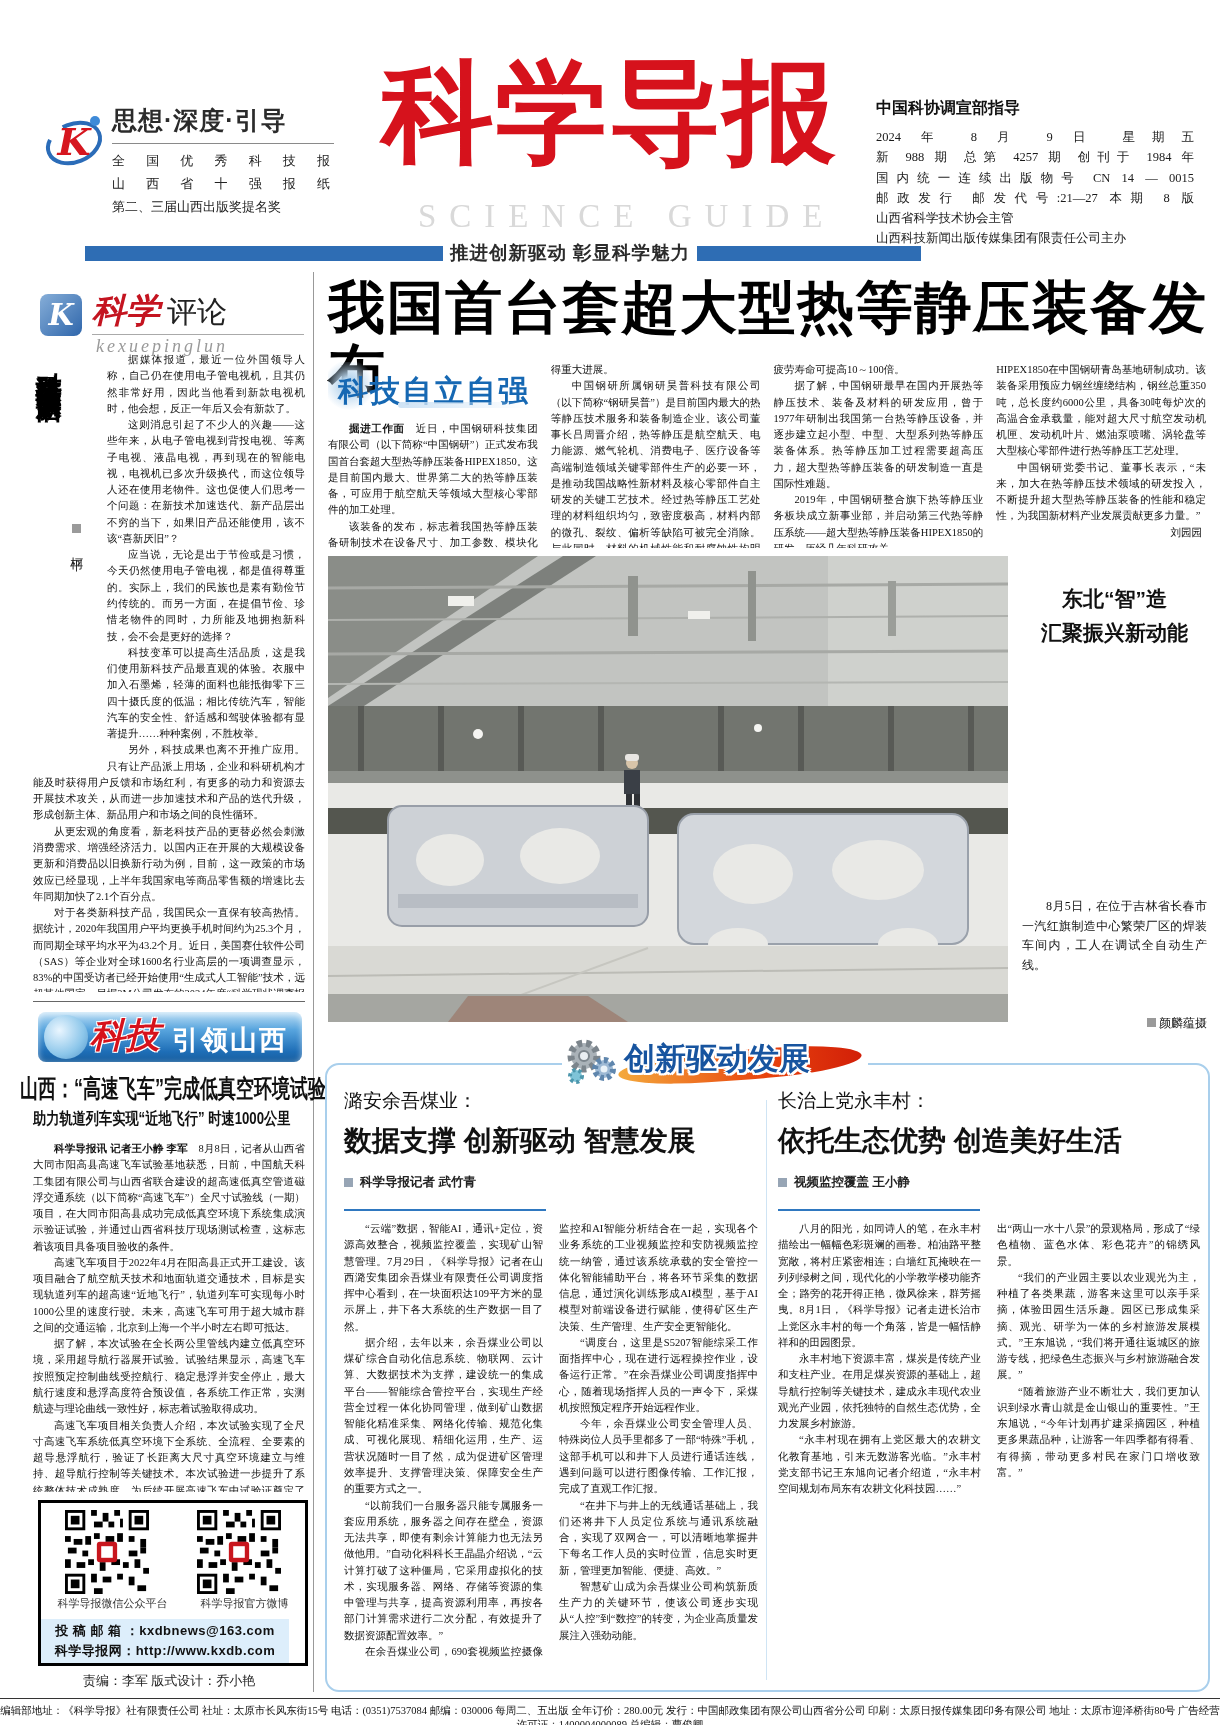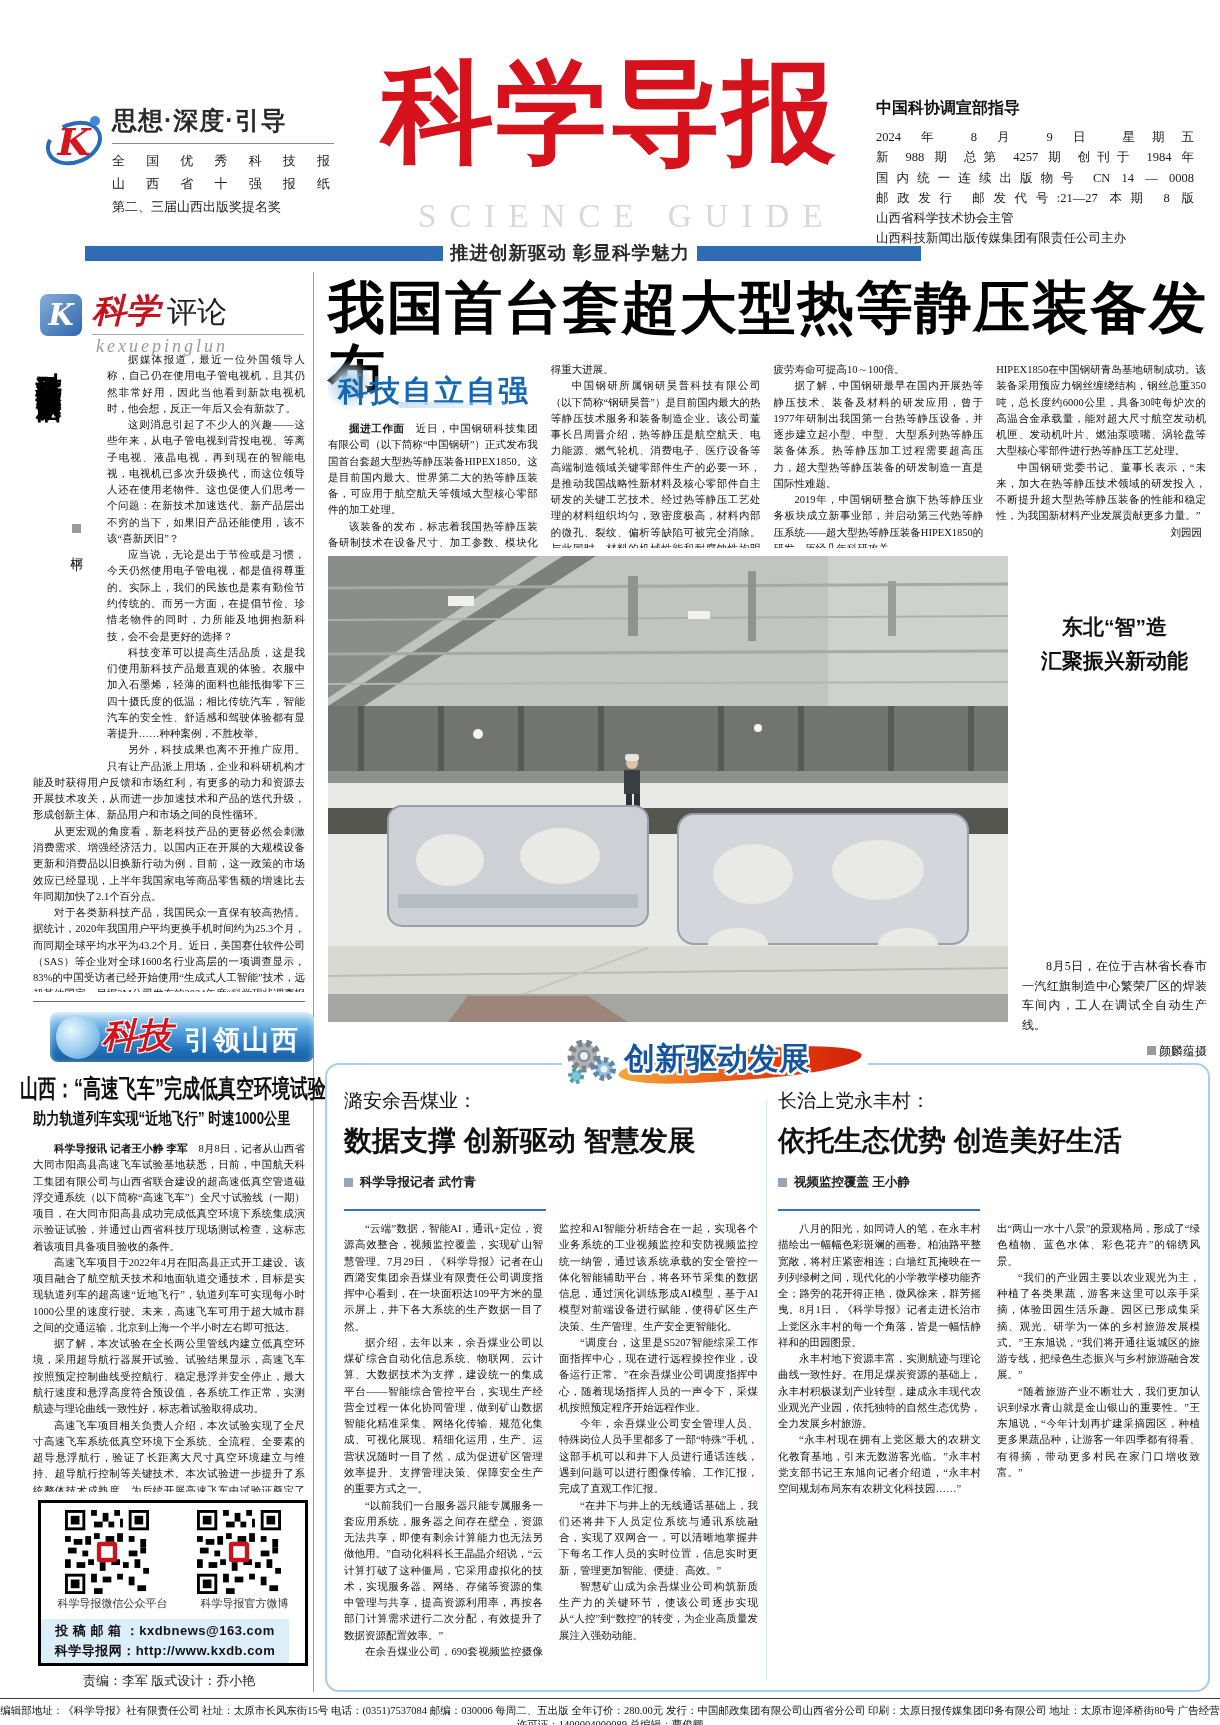--- a/index.html
+++ b/index.html
@@ -124,21 +124,21 @@
     <div class="honor last">第二、三届山西出版奖提名奖</div>
   </div>
 
   <div class="abs science-guide" style="left:418px;top:198px;">SCIENCE  GUIDE</div>
   <div class="abs masthead-title" style="left:322px;top:48px;width:575px;">科学导报</div>
 
   <div class="abs" style="left:876px;top:98px;width:318px;">
     <div class="guidance sans">中国科协调宣部指导</div>
     <div class="publine">2024 年 8 月 9 日 星期五</div>
     <div class="publine">新 988 期 总第 4257 期 创刊于 1984 年</div>
-    <div class="publine">国内统一连续出版物号 CN 14 — 0008</div>
+    <div class="publine">国内统一连续出版物号 CN 14 — 0015</div>
     <div class="publine">邮政发行 邮发代号:21—27 本期 8 版</div>
     <div class="publine ta-l">山西省科学技术协会主管</div>
     <div class="publine ta-l">山西科技新闻出版传媒集团有限责任公司主办</div>
   </div>
 
   <div class="abs bluebar" style="left:85px;top:246px;width:358px;"></div>
   <div class="abs slogan" style="left:445px;top:240px;width:250px;">推进创新驱动 彰显科学魅力</div>
   <div class="abs bluebar" style="left:697px;top:246px;width:224px;"></div>
 
   <div class="abs vrule" style="left:313px;top:272px;height:1420px;"></div>
@@ -166,21 +166,21 @@
     <p>应当说，无论是出于节俭或是习惯，今天仍然使用电子管电视，都是值得尊重的。实际上，我们的民族也是素有勤俭节约传统的。而另一方面，在提倡节俭、珍惜老物件的同时，力所能及地拥抱新科技，会不会是更好的选择？</p>
     <p>科技变革可以提高生活品质，这是我们使用新科技产品最直观的体验。衣服中加入石墨烯，轻薄的面料也能抵御零下三四十摄氏度的低温；相比传统汽车，智能汽车的安全性、舒适感和驾驶体验都有显著提升……种种案例，不胜枚举。</p>
     <p>另外，科技成果也离不开推广应用。只有让产品派上用场，企业和科研机构才能及时获得用户反馈和市场红利，有更多的动力和资源去开展技术攻关，从而进一步加速技术和产品的迭代升级，形成创新主体、新品用户和市场之间的良性循环。</p>
     <p>从更宏观的角度看，新老科技产品的更替必然会刺激消费需求、增强经济活力。以国内正在开展的大规模设备更新和消费品以旧换新行动为例，目前，这一政策的市场效应已经显现，上半年我国家电等商品零售额的增速比去年同期加快了2.1个百分点。</p>
     <p>对于各类新科技产品，我国民众一直保有较高热情。据统计，2020年我国用户平均更换手机时间约为25.3个月，而同期全球平均水平为43.2个月。近日，美国赛仕软件公司（SAS）等企业对全球1600名行业高层的一项调查显示，83%的中国受访者已经开始使用“生成式人工智能”技术，远超其他国家。另据3M公司发布的2024年度“科学现状调查报告”，95%的中国受访者认为未来的生产生活会更加依赖于科学，这比全球水平高8个百分点。</p>
 
   </div>
 
   <div class="abs hrule" style="left:33px;top:1001px;width:272px;"></div>
 
-  <div class="abs keji-banner" style="left:50px;top:1012px;width:264px;height:50px;">
+  <div class="abs keji-banner" style="left:38px;top:1012px;width:264px;height:50px;">
     <div class="keji-globe"></div>
     <div class="keji-red">科技</div>
     <div class="keji-white">引领山西</div>
   </div>
 
   <div class="abs sx-head" style="left:20px;top:1072px;font-size:25px;">
     <span style="transform:scaleX(0.72);">山西：“高速飞车”完成低真空环境试验</span>
   </div>
   <div class="abs sx-head" style="left:33px;top:1108px;font-size:16.5px;font-weight:700;">
     <span style="transform:scaleX(0.80);">助力轨道列车实现“近地飞行” 时速1000公里</span>
@@ -341,21 +341,21 @@
         <ellipse cx="580" cy="388" rx="30" ry="16" fill="#e9e9e6"></ellipse>
       </g>
       <rect x="0" y="390" width="680" height="76" fill="#d9d9d4"></rect>
       <line x1="0" y1="420" x2="680" y2="412" stroke="#bcbcb6" stroke-width="2"></line>
       <line x1="120" y1="466" x2="320" y2="392" stroke="#c6c6c0" stroke-width="2"></line>
       <rect x="0" y="438" width="680" height="28" fill="#a5a6a1"></rect>
       <polygon points="140,440 260,440 300,466 120,466" fill="#9c7f72" opacity="0.85"></polygon>
     </svg>
   </div>
 
-  <div class="abs ph-col" style="left:1022px;top:588px;width:185px;height:472px;">
+  <div class="abs ph-col" style="left:1022px;top:560px;width:185px;height:472px;gap:32px;">
     <div class="ph-title">
       <div>东北“智”造</div>
       <div>汇聚振兴新动能</div>
     </div>
     <div style="flex:1;"></div>
     <div class="ph-cap">
       <p>8月5日，在位于吉林省长春市一汽红旗制造中心繁荣厂区的焊装车间内，工人在调试全自动生产线。</p>
     </div>
     <div class="ph-credit">
       <span class="sqm" style="background:#9a9a9a;"></span>
@@ -407,21 +407,21 @@
   <div class="abs" style="left:778px;top:1088px;width:427px;">
     <div class="kicker">长治上党永丰村：</div>
     <div class="story-head">依托生态优势 创造美好生活</div>
     <div class="byline">
       <span class="sqm"></span>
       <span>视频监控覆盖 王小静</span>
     </div>
     <div class="story-cols">
       <div class="story-col just" style="width:203px;">
         <p>八月的阳光，如同诗人的笔，在永丰村描绘出一幅幅色彩斑斓的画卷。柏油路平整宽敞，将村庄紧密相连；白墙红瓦掩映在一列列绿树之间，现代化的小学教学楼功能齐全；路旁的花开得正艳，微风徐来，群芳摇曳。8月1日，《科学导报》记者走进长治市上党区永丰村的每一个角落，皆是一幅恬静祥和的田园图景。</p>
-        <p>永丰村地下资源丰富，实测航迹与理论曲线一致性好。在用足煤炭资源的基础上，永丰村积极谋划产业转型，建成永丰现代农业观光产业园，依托独特的自然生态优势，全力发展乡村旅游。</p>
+        <p>永丰村地下资源丰富，煤炭是传统产业和支柱产业。在用足煤炭资源的基础上，超导航行控制等关键技术，建成永丰现代农业观光产业园，依托独特的自然生态优势，全力发展乡村旅游。</p>
         <p>“永丰村现在拥有上党区最大的农耕文化教育基地，引来无数游客光临。”永丰村党支部书记王东旭向记者介绍道，“永丰村空间规划布局东有农耕文化科技园……”</p>
       </div>
       <div class="story-col just" style="width:203px;">
         <p style="text-indent:0;">出“两山一水十八景”的景观格局，形成了“绿色植物、蓝色水体、彩色花卉”的锦绣风景。</p>
         <p>“我们的产业园主要以农业观光为主，种植了各类果蔬，游客来这里可以亲手采摘，体验田园生活乐趣。园区已形成集采摘、观光、研学为一体的乡村旅游发展模式。”王东旭说，“我们将开通往返城区的旅游专线，把绿色生态振兴与乡村旅游融合发展。”</p>
         <p>“随着旅游产业不断壮大，我们更加认识到绿水青山就是金山银山的重要性。”王东旭说，“今年计划再扩建采摘园区，种植更多果蔬品种，让游客一年四季都有得看、有得摘，带动更多村民在家门口增收致富。”</p>
       </div>
     </div>
   </div>
 

